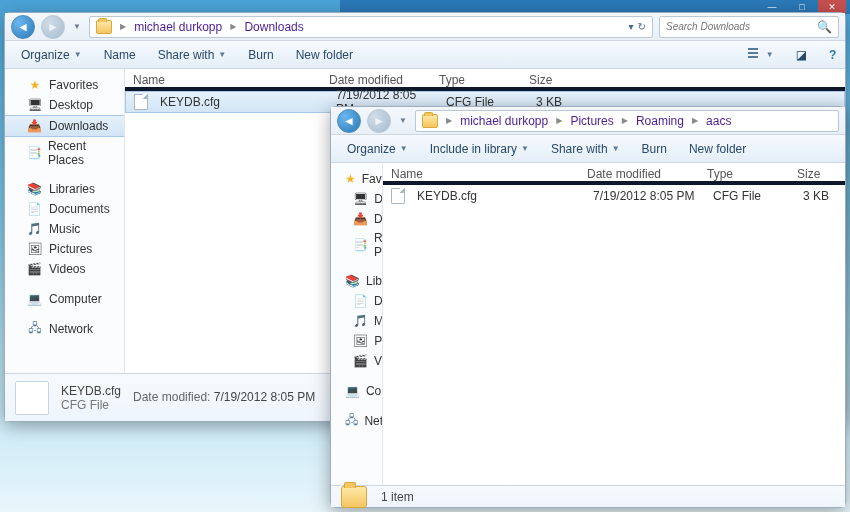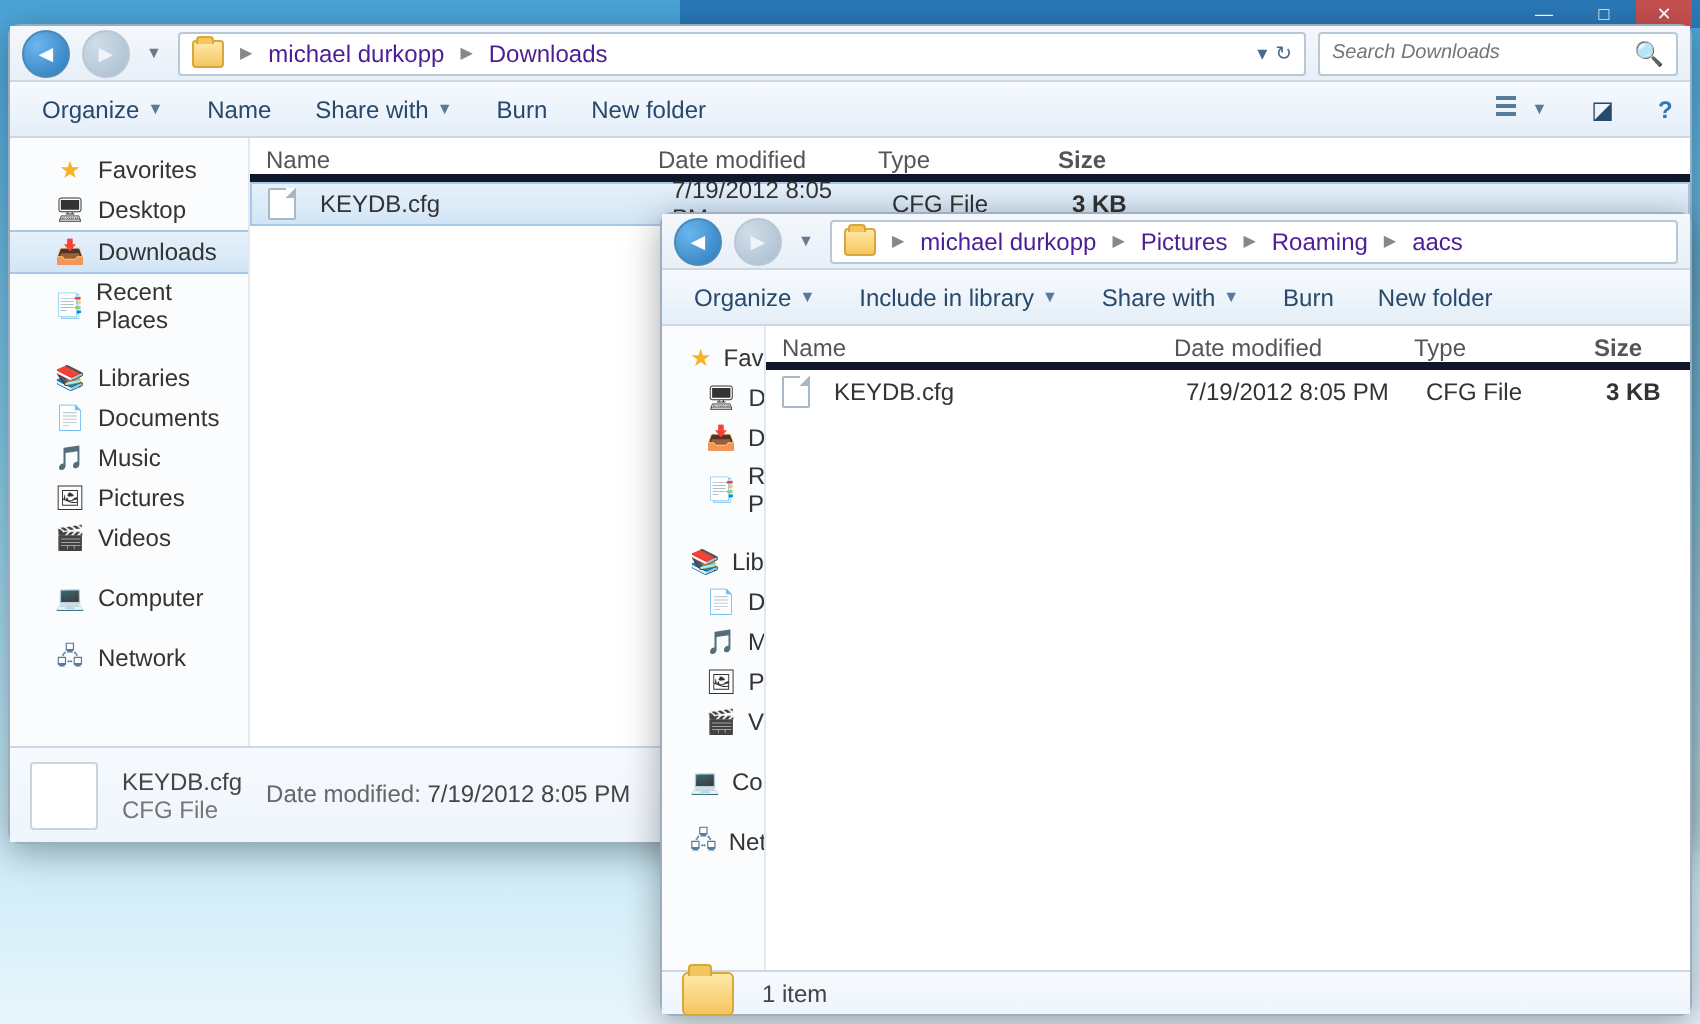--- a/index.html
+++ b/index.html
@@ -81,21 +81,21 @@
   .lib-ico { color:#5a9ae0;}
   .comp-ico { color:#5a7a9a;}
   .net-ico { color:#5a7a9a;}
   
   .listpane { flex:1; display:flex; flex-direction:column; background:#fff;}
   .colhead { height:22px; display:flex; border-bottom:4px solid #0f172a; color:#555;}
   .colhead div { padding:4px 8px; border-right:1px solid transparent;}
   .col-name { width:180px;}
   .col-date { width:110px;margin-left:16px;}
   .col-type { width:90px;}
-  .col-size { width:60px;font-weight:bold;}
+  .col-size { width:60px;}
   .win-b .col-name { width:180px;}
   .win-b .col-date { width:120px;}
   .win-b .col-type { width:90px;}
   .win-b .col-size { width:50px;}
   .filerow { height:22px; display:flex; align-items:center; padding:0 0; color:#333;}
   .filerow.selected { background:linear-gradient(#e6f1fb,#d2e5f6); border:1px solid #a8c8e8;}
   .filerow > div { padding:0 8px;}
   .file-ico { width:14px; height:16px; background:#fff; border:1px solid #aab8c6; border-radius:1px; margin-left:8px; margin-right:4px; position:relative;}
   .file-ico::after { content:""; position:absolute; top:-1px; right:-1px; width:5px; height:5px; background:linear-gradient(135deg,#fff 49%, #aab8c6 50%);}
   

